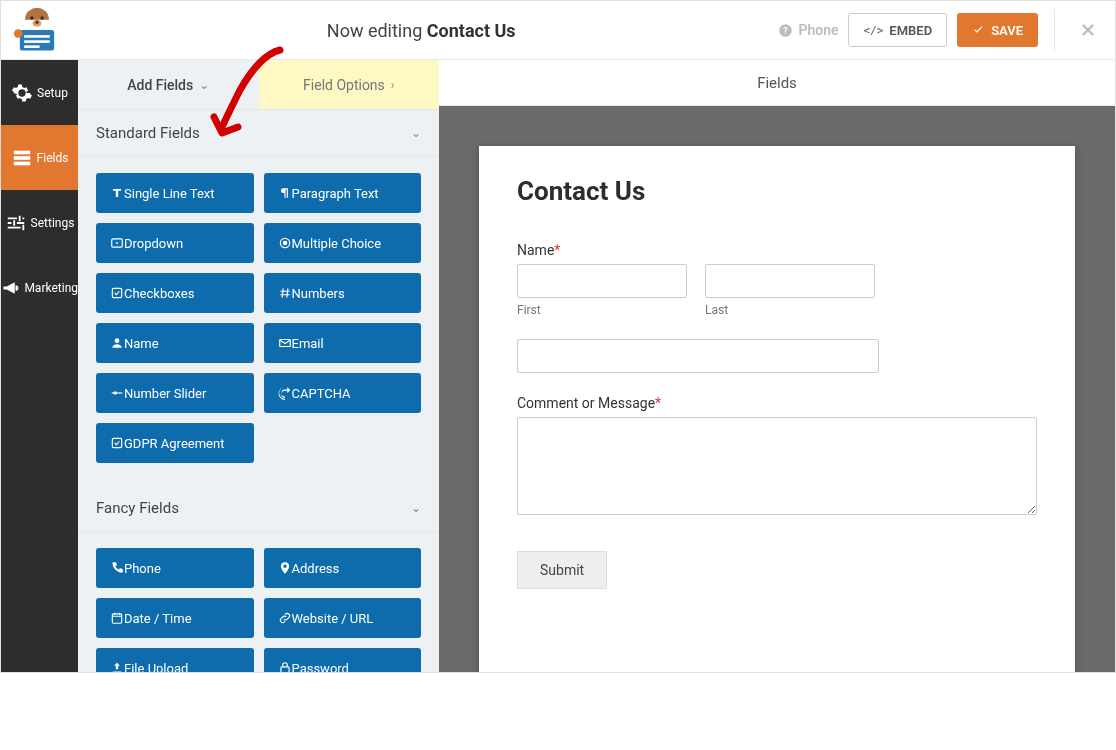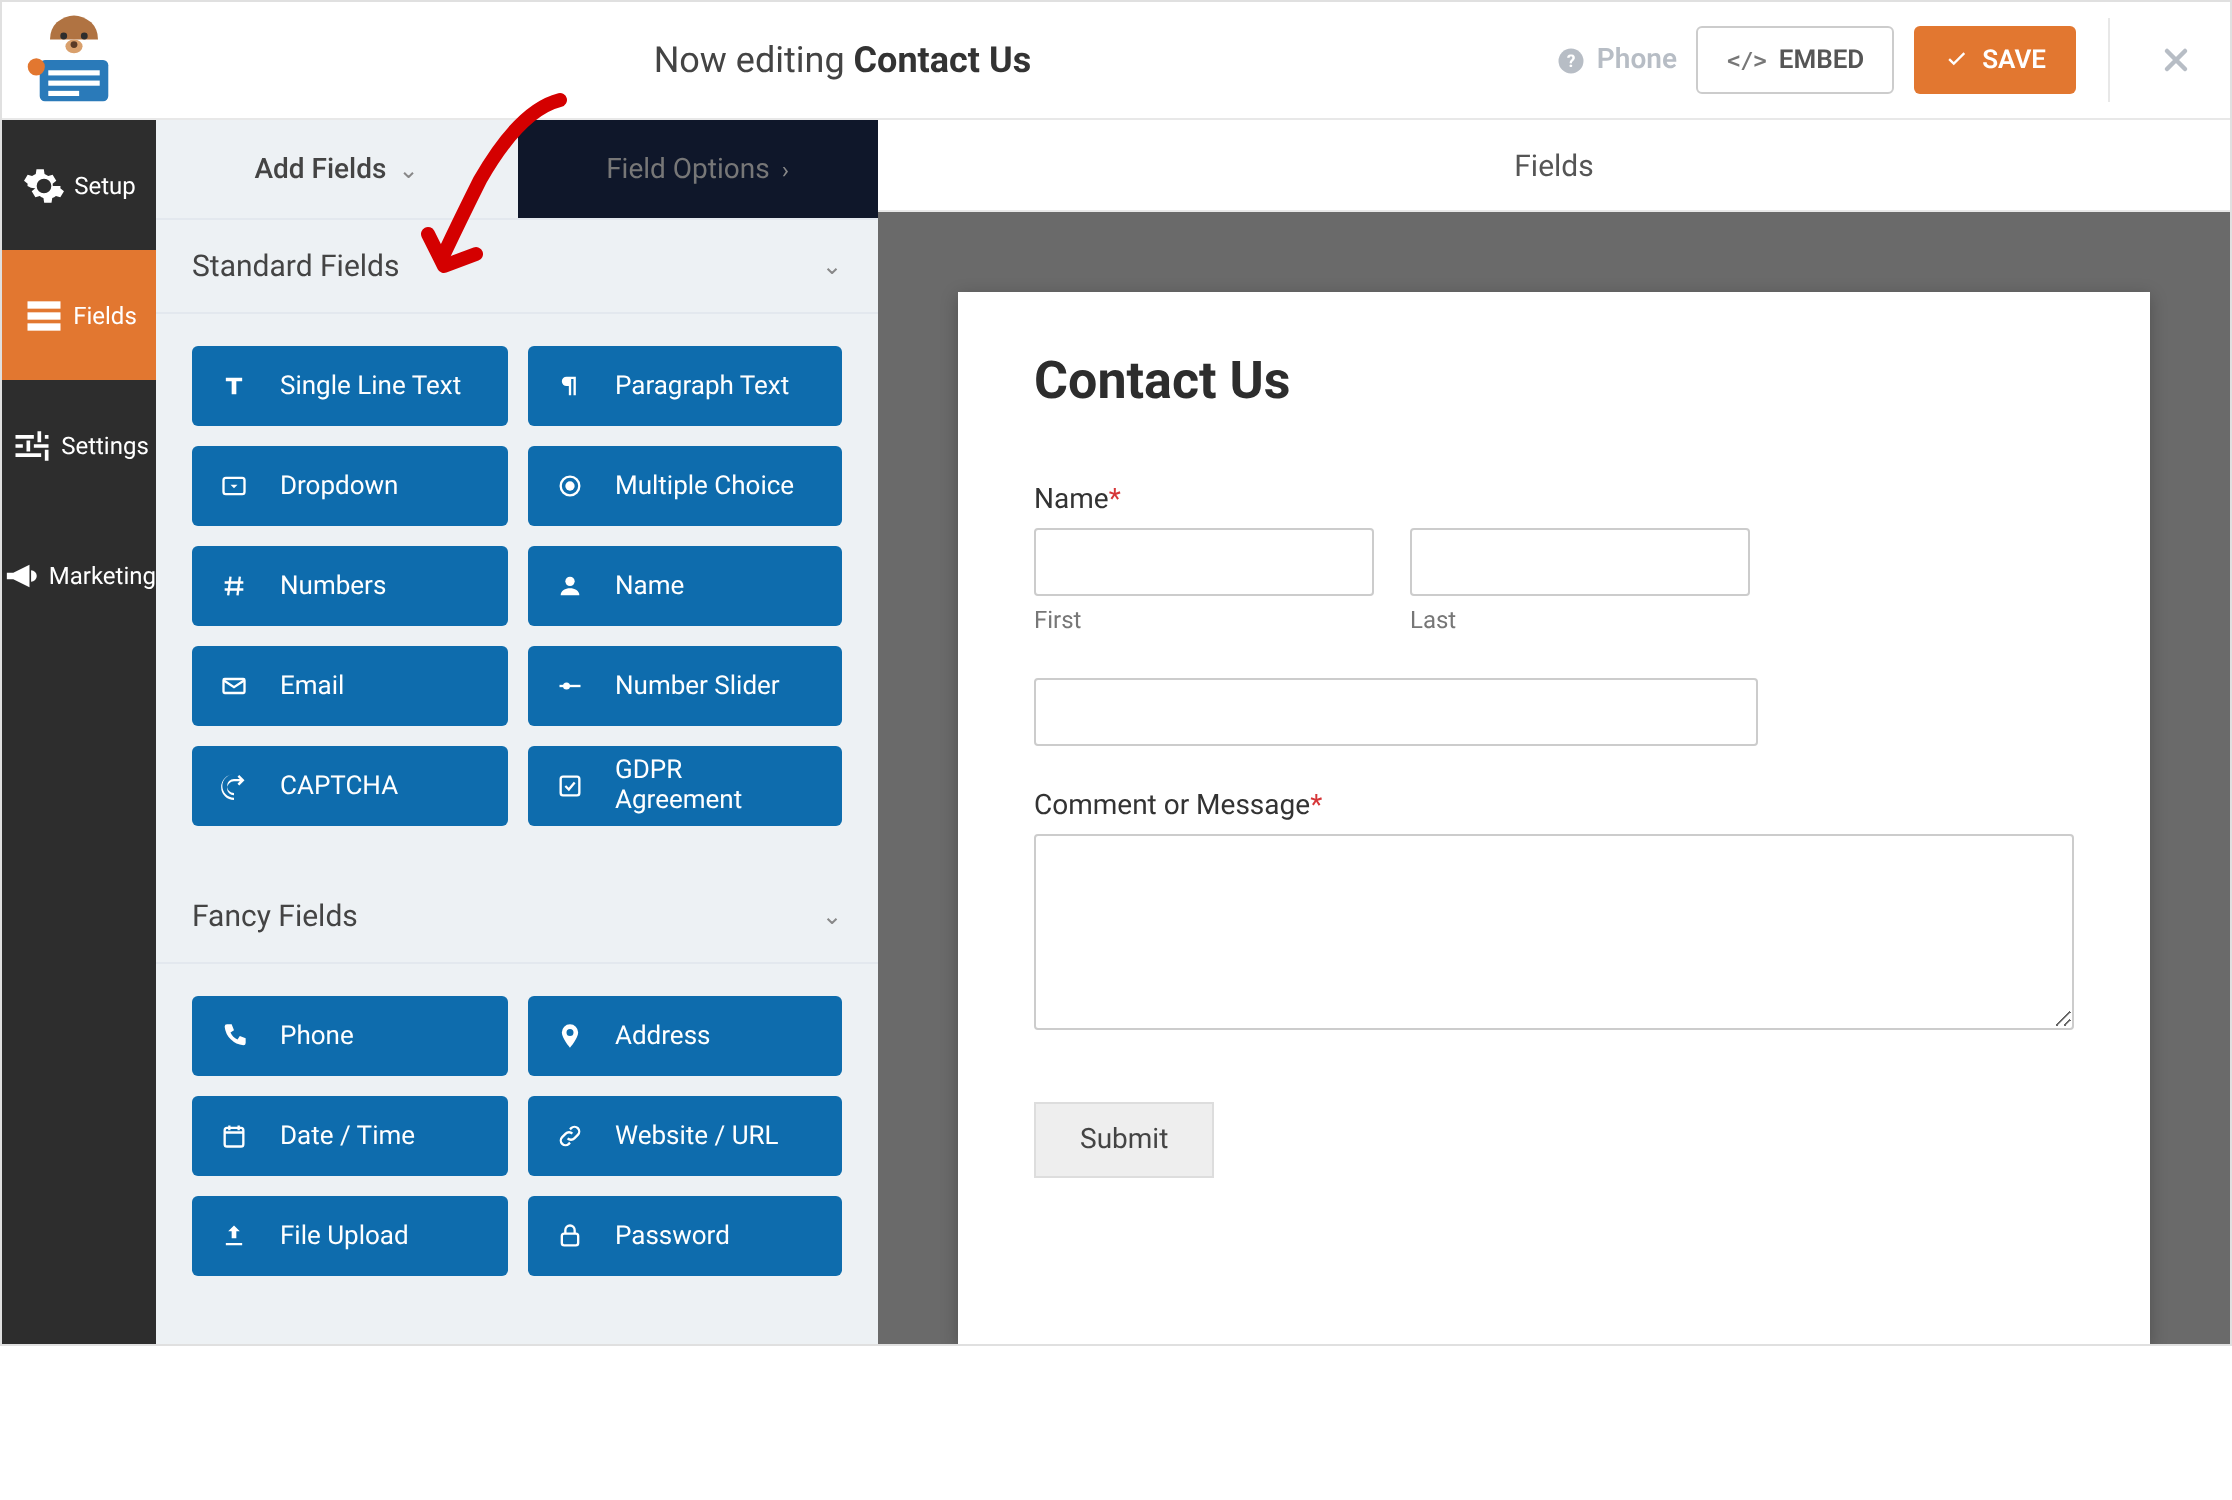--- a/index.html
+++ b/index.html
@@ -38,27 +38,27 @@
   .name-row { display:flex; gap:18px; }
   .name-row > div { flex:1; }
   .name-row > div:first-child { flex:0 0 170px; }
   .name-row > div:last-child { flex:0 0 170px; }
   textarea.input { height:98px; resize:both; padding:6px; }
   .submit { padding:10px 22px; background:#eee; border:1px solid #ddd; color:#444; font-size:14px; cursor:pointer; margin-top:10px; }
 
   .panel-tabs { display:flex; height:50px; background:#fff; border-bottom:1px solid #e3e8ee; }
   .ptab { flex:1; display:flex; align-items:center; justify-content:center; font-size:14px; color:#777; cursor:pointer; gap:6px; }
   .ptab.active { background:#edf1f4; color:#444; font-weight:500; }
-  .ptab.inactive { background:#0f172a; }
+  .ptab.inactive { background:#fef9c3; }
 
   .panel-scroll { flex:1; overflow-y:auto; padding: 0; position:relative; }
   .section-head { padding: 14px 18px; font-size:15px; color:#444; display:flex; justify-content:space-between; align-items:center; cursor:pointer; border-bottom:1px solid #e3e8ee; }
   .chev-sm { font-size:12px; color:#888; }
   .field-grid { display:grid; grid-template-columns: 1fr 1fr; gap:10px 10px; padding: 16px 18px 22px 18px; }
-  .field-btn { background:#0e6cad; color:#fff; height:40px; border:none; border-radius:3px; display:flex; align-items:center; padding:0 14px; gap:16px; font-size:13px; cursor:pointer; text-align:left; }
+  .field-btn { background:#0e6cad; color:#fff; height:40px; border:none; border-radius:3px; display:flex; align-items:center; padding:0 14px; gap:0; font-size:13px; cursor:pointer; text-align:left; }
   .field-btn svg { width:14px; height:14px; fill:#fff; flex-shrink:0; }
 
   .panel-scroll::-webkit-scrollbar { width:8px; }
   .panel-scroll::-webkit-scrollbar-track { background:#d9dee4; }
   .panel-scroll::-webkit-scrollbar-thumb { background:#aab2bd; border-radius:4px; }
 
   .arrow { position:absolute; left:210px; top:45px; width:80px; height:100px; pointer-events:none; z-index:100; }
 </style>
 </head>
 <body>
@@ -179,20 +179,27 @@
                   <path d="M9 11l3 3 3-3z"></path>
                 </svg>
                 <span>Dropdown</span>
               </button>
             <button class="field-btn">
                 <svg viewBox="0 0 24 24">
                   <circle cx="12" cy="12" r="8" fill="none" stroke="#fff" stroke-width="2"></circle>
                   <circle cx="12" cy="12" r="4"></circle>
                 </svg>
                 <span>Multiple Choice</span>
+              </button>
+            <button class="field-btn">
+                <svg viewBox="0 0 24 24">
+                  <rect x="4" y="4" width="16" height="16" rx="2" fill="none" stroke="#fff" stroke-width="2"></rect>
+                  <path d="M8 12l3 3 5-6" fill="none" stroke="#fff" stroke-width="2"></path>
+                </svg>
+                <span>Checkboxes</span>
               </button>
             <button class="field-btn">
                 <svg viewBox="0 0 24 24">
                   <path d="M9 4L7 20M17 4l-2 16M4 9h16M4 15h16" stroke="#fff" stroke-width="2" fill="none"></path>
                 </svg>
                 <span>Numbers</span>
               </button>
             <button class="field-btn">
                 <svg viewBox="0 0 24 24">
                   <circle cx="12" cy="8" r="4"></circle>

